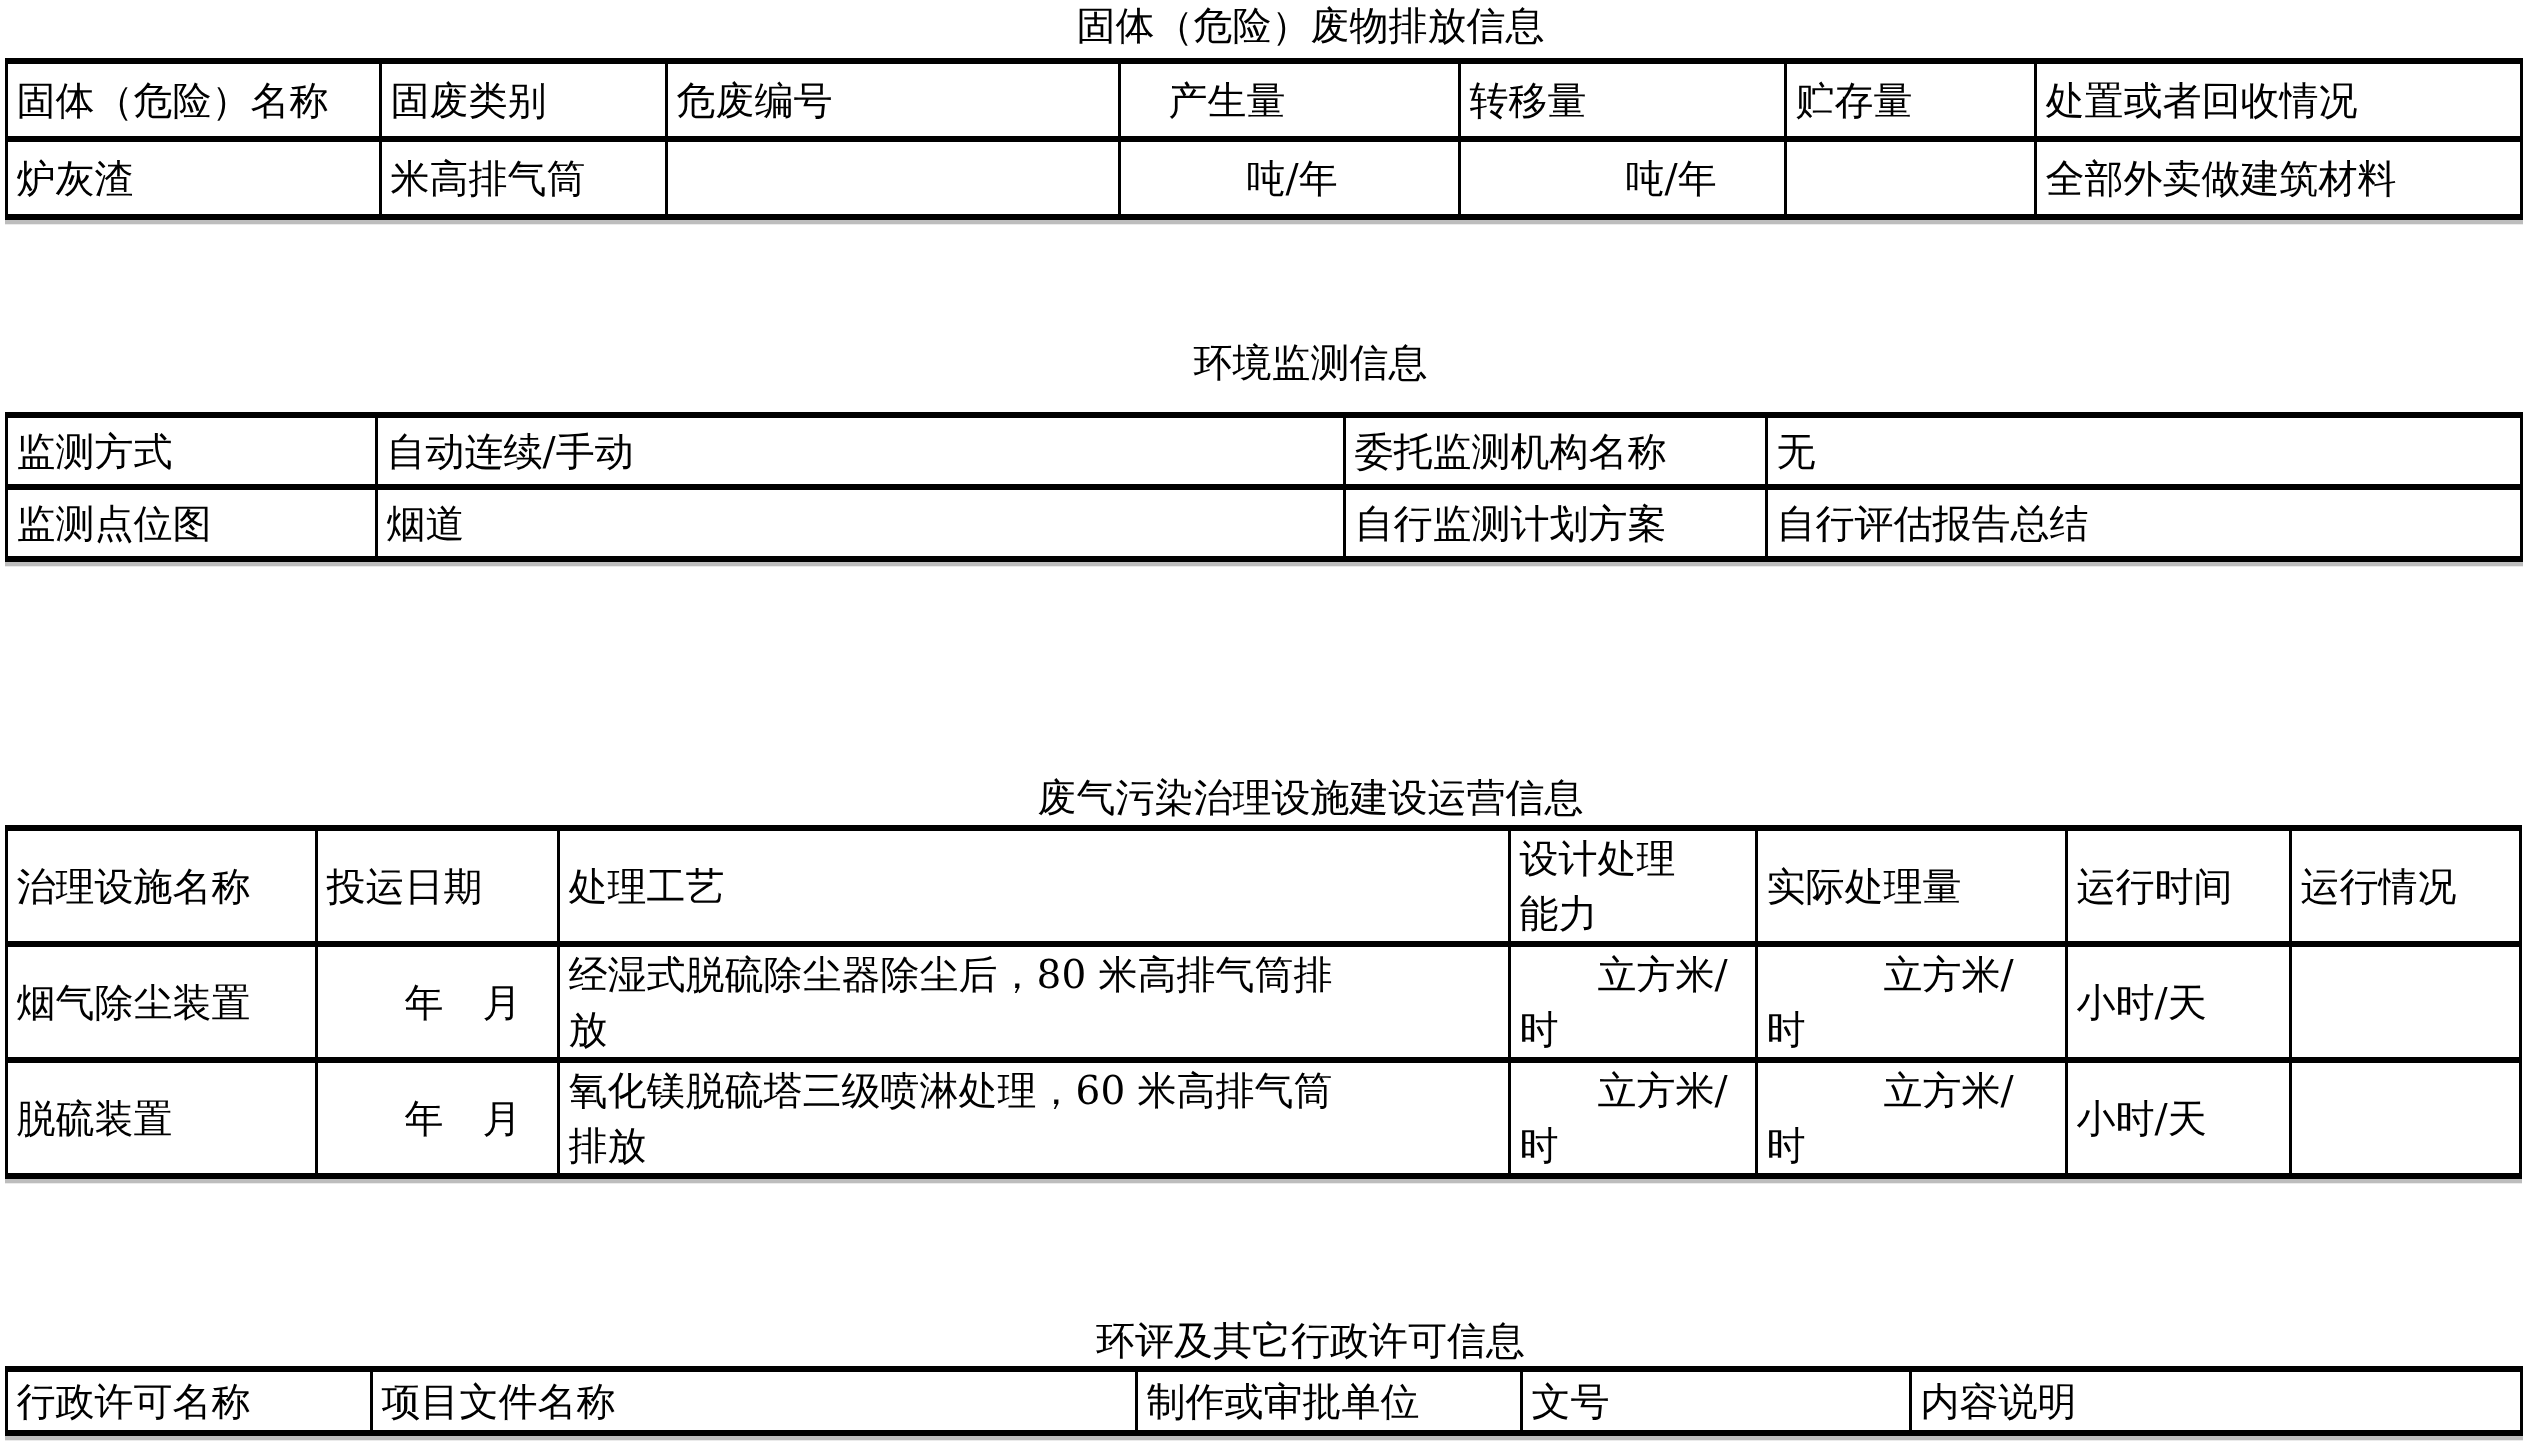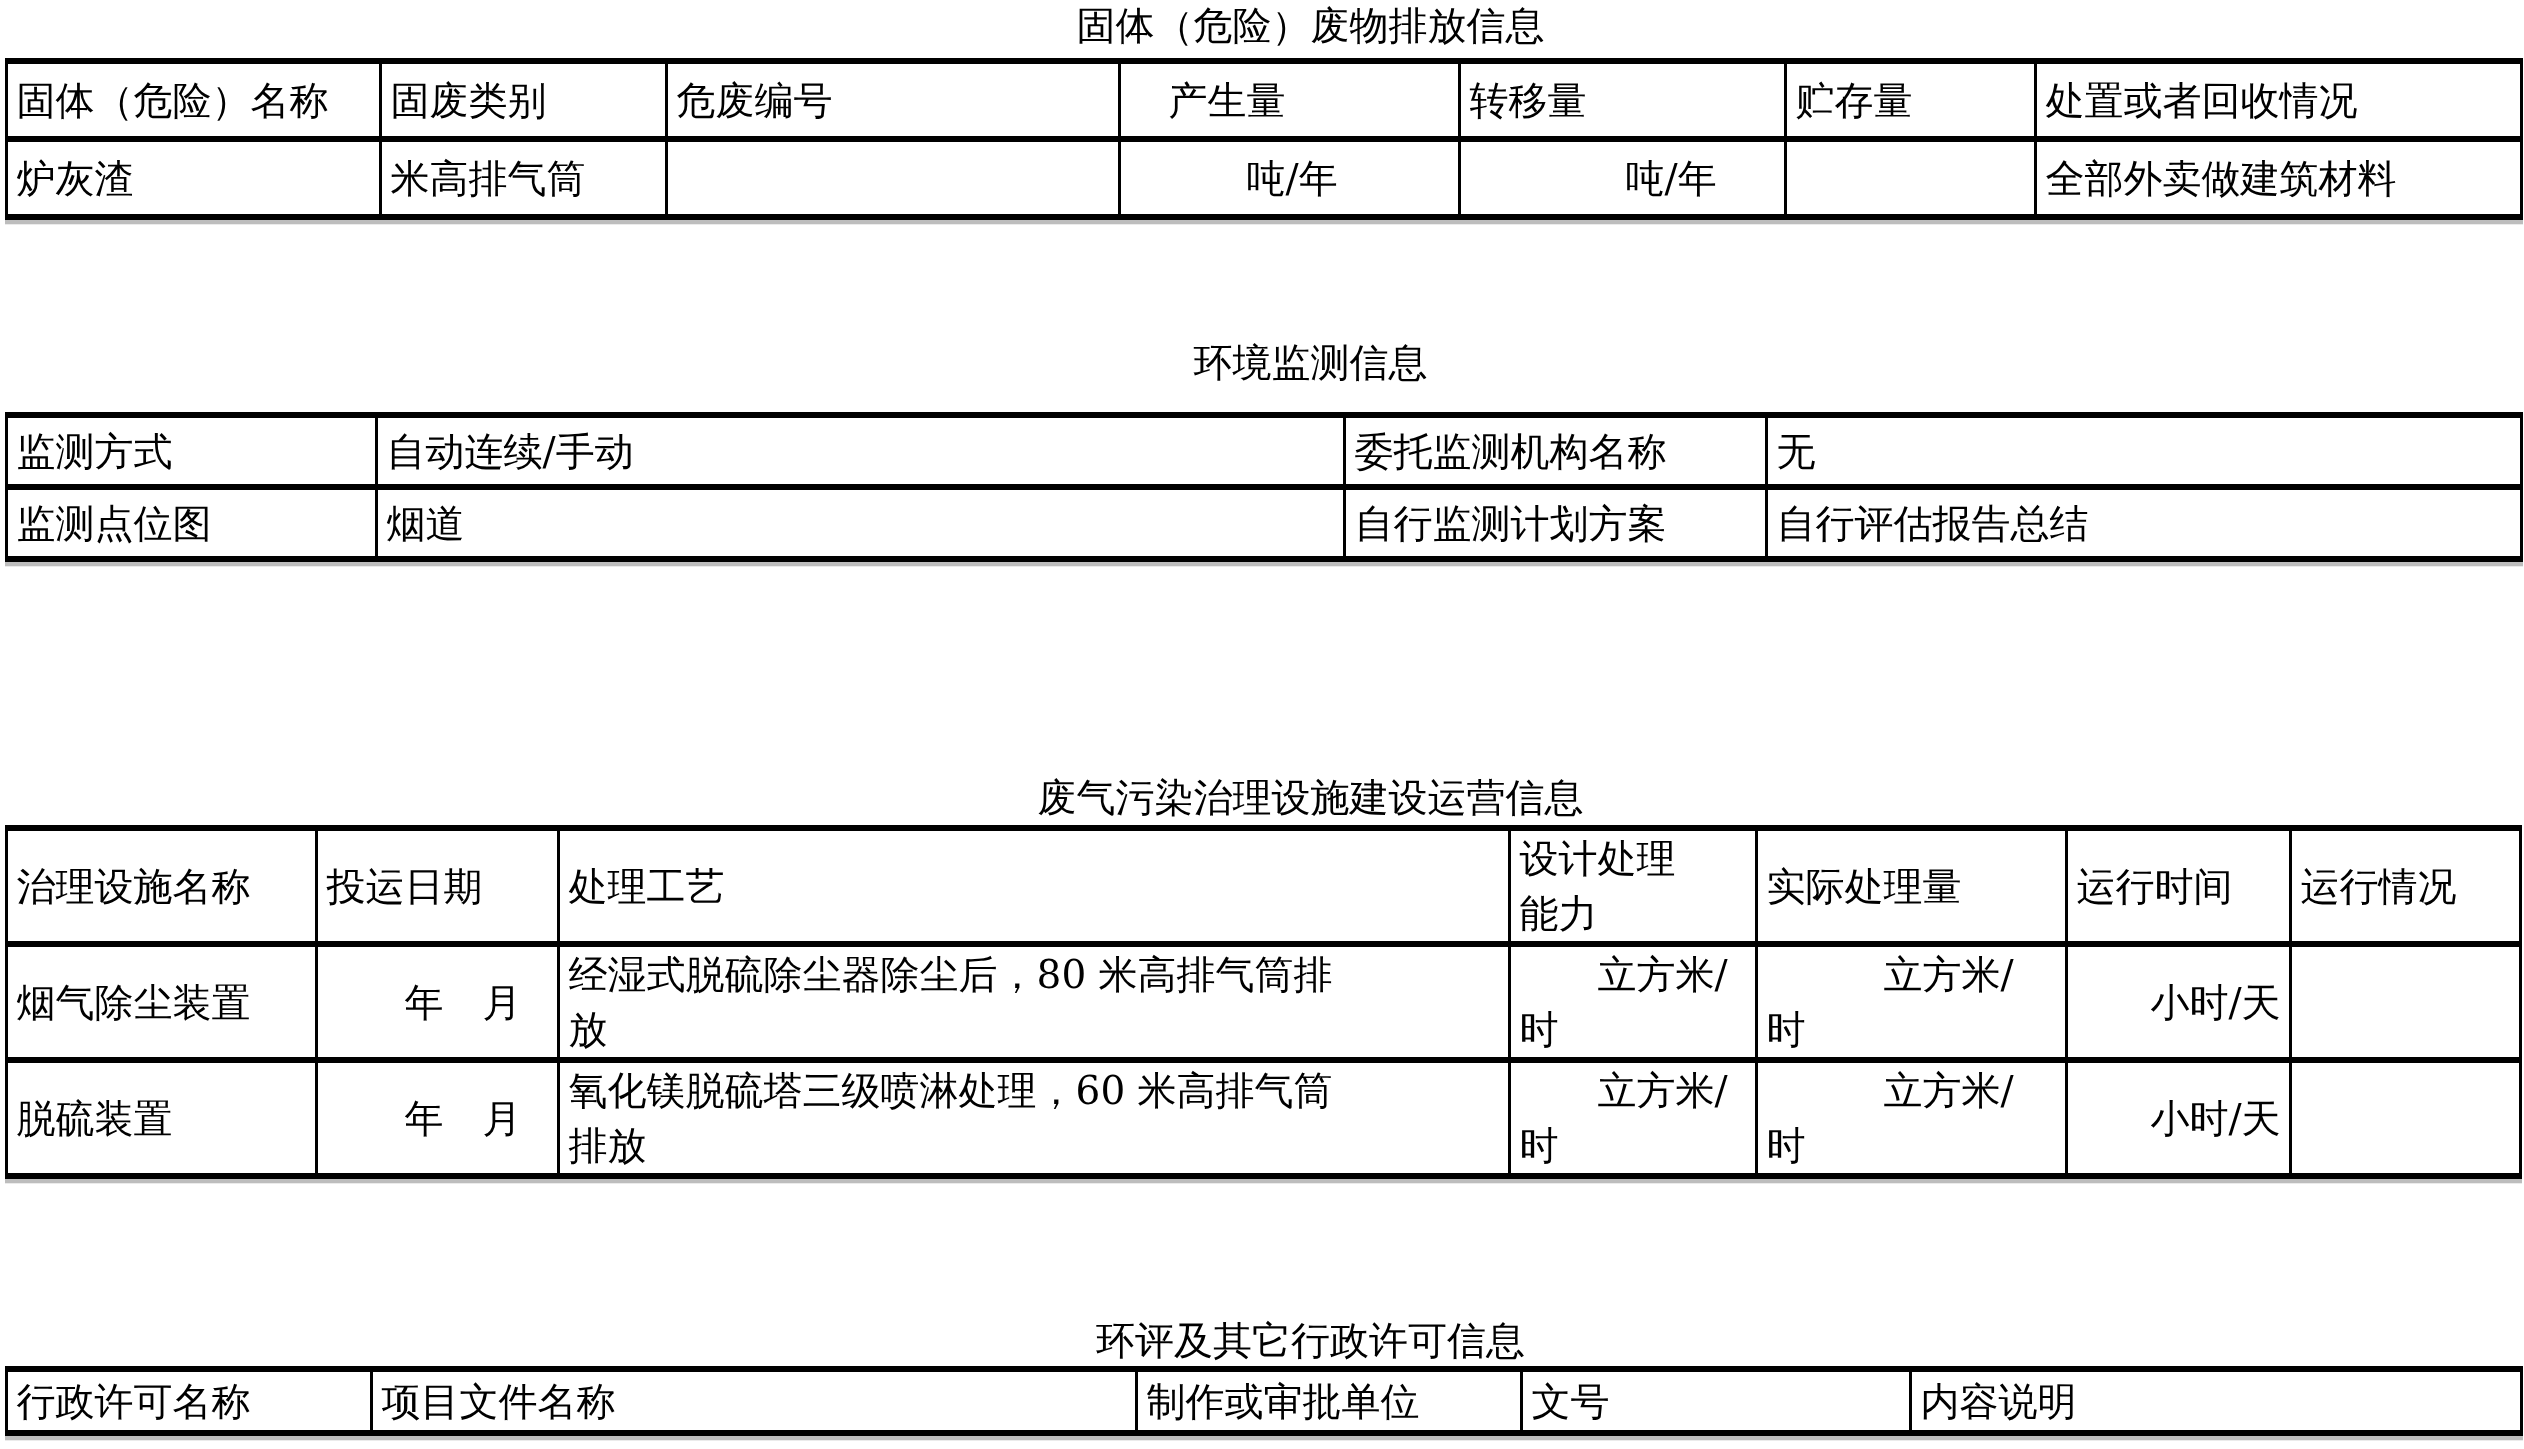--- a/index.html
+++ b/index.html
@@ -17,21 +17,21 @@
     border-collapse:collapse; table-layout:fixed;
     box-shadow:0 4.3px 0 #bdbdbd;
   }
   table.grid td {
     border:3.4px solid #000;
     border-top-width:6.8px; border-bottom-width:6.8px;
     padding:0 8.5px; font-size:39px; line-height:55px;
     vertical-align:middle; white-space:pre-wrap; word-wrap:break-word;
     overflow:hidden;
   }
-  .ac { text-align:right; }
+  .ac { text-align:left; }
 </style>
 </head>
 <body>
 
 <div class="tbl-title" style="top:0px">固体（危险）废物排放信息</div>
 
 <table class="grid" style="top:58px">
   <colgroup>
     <col style="width:374px">
       <col style="width:286px">

